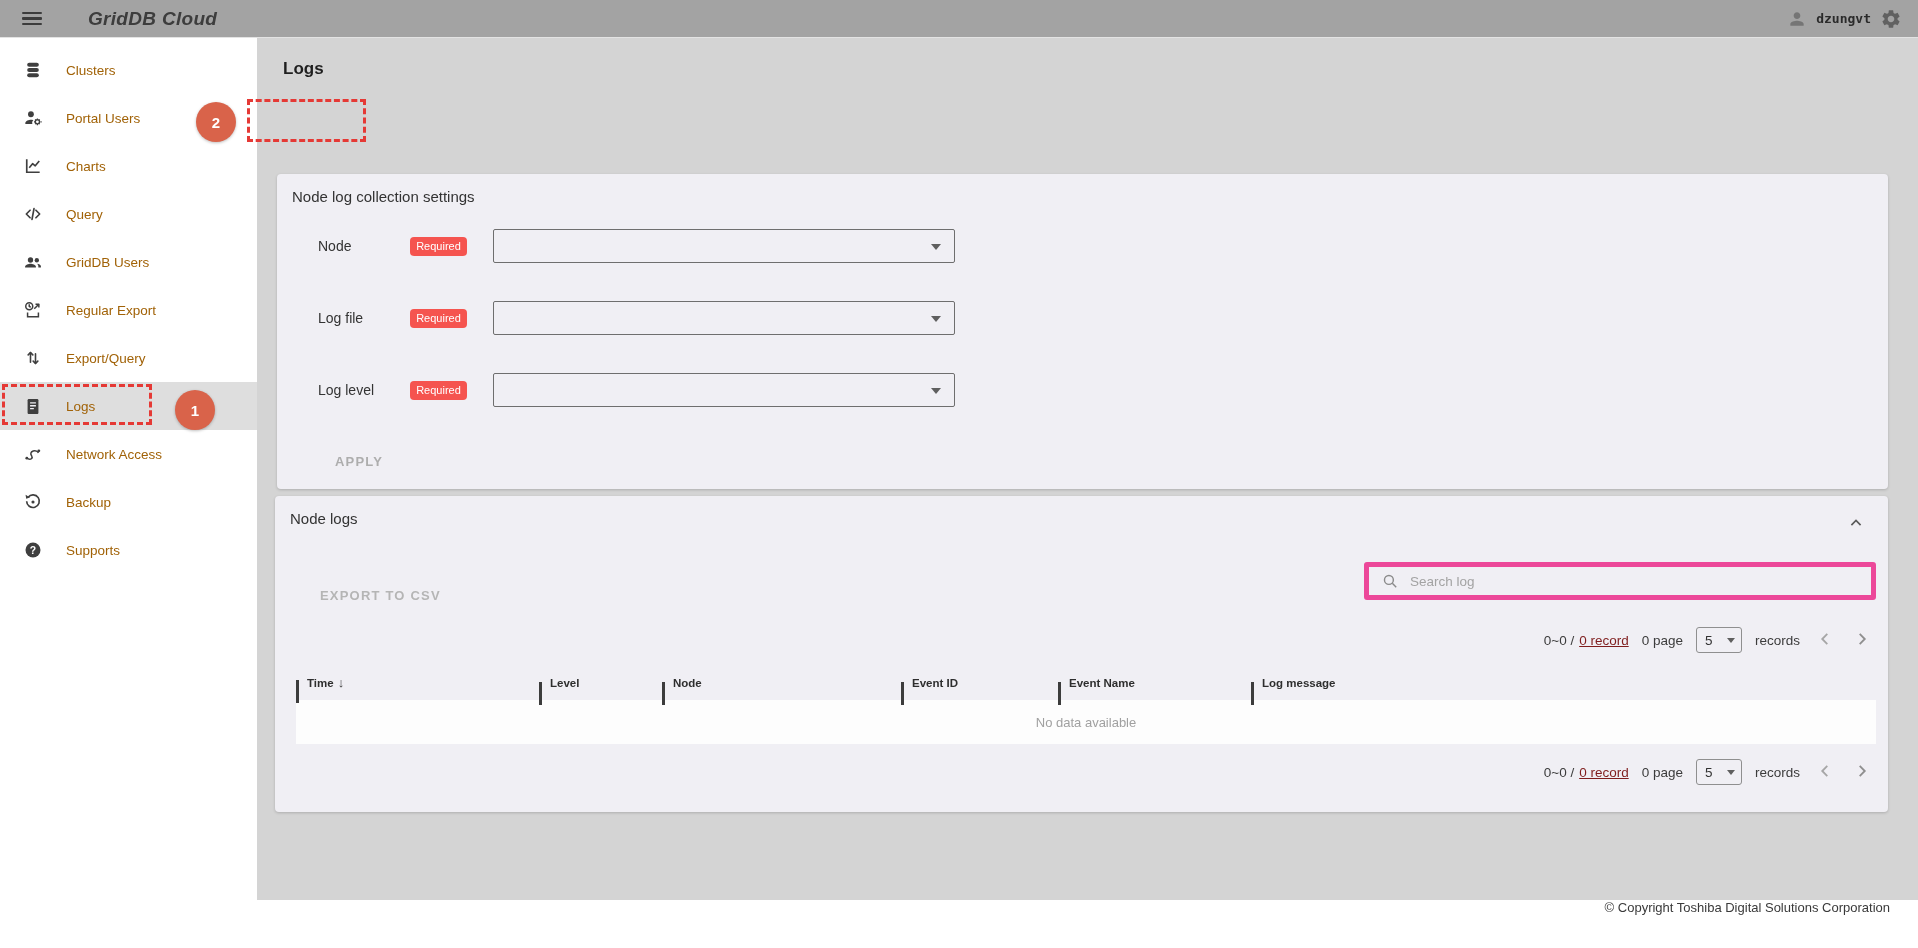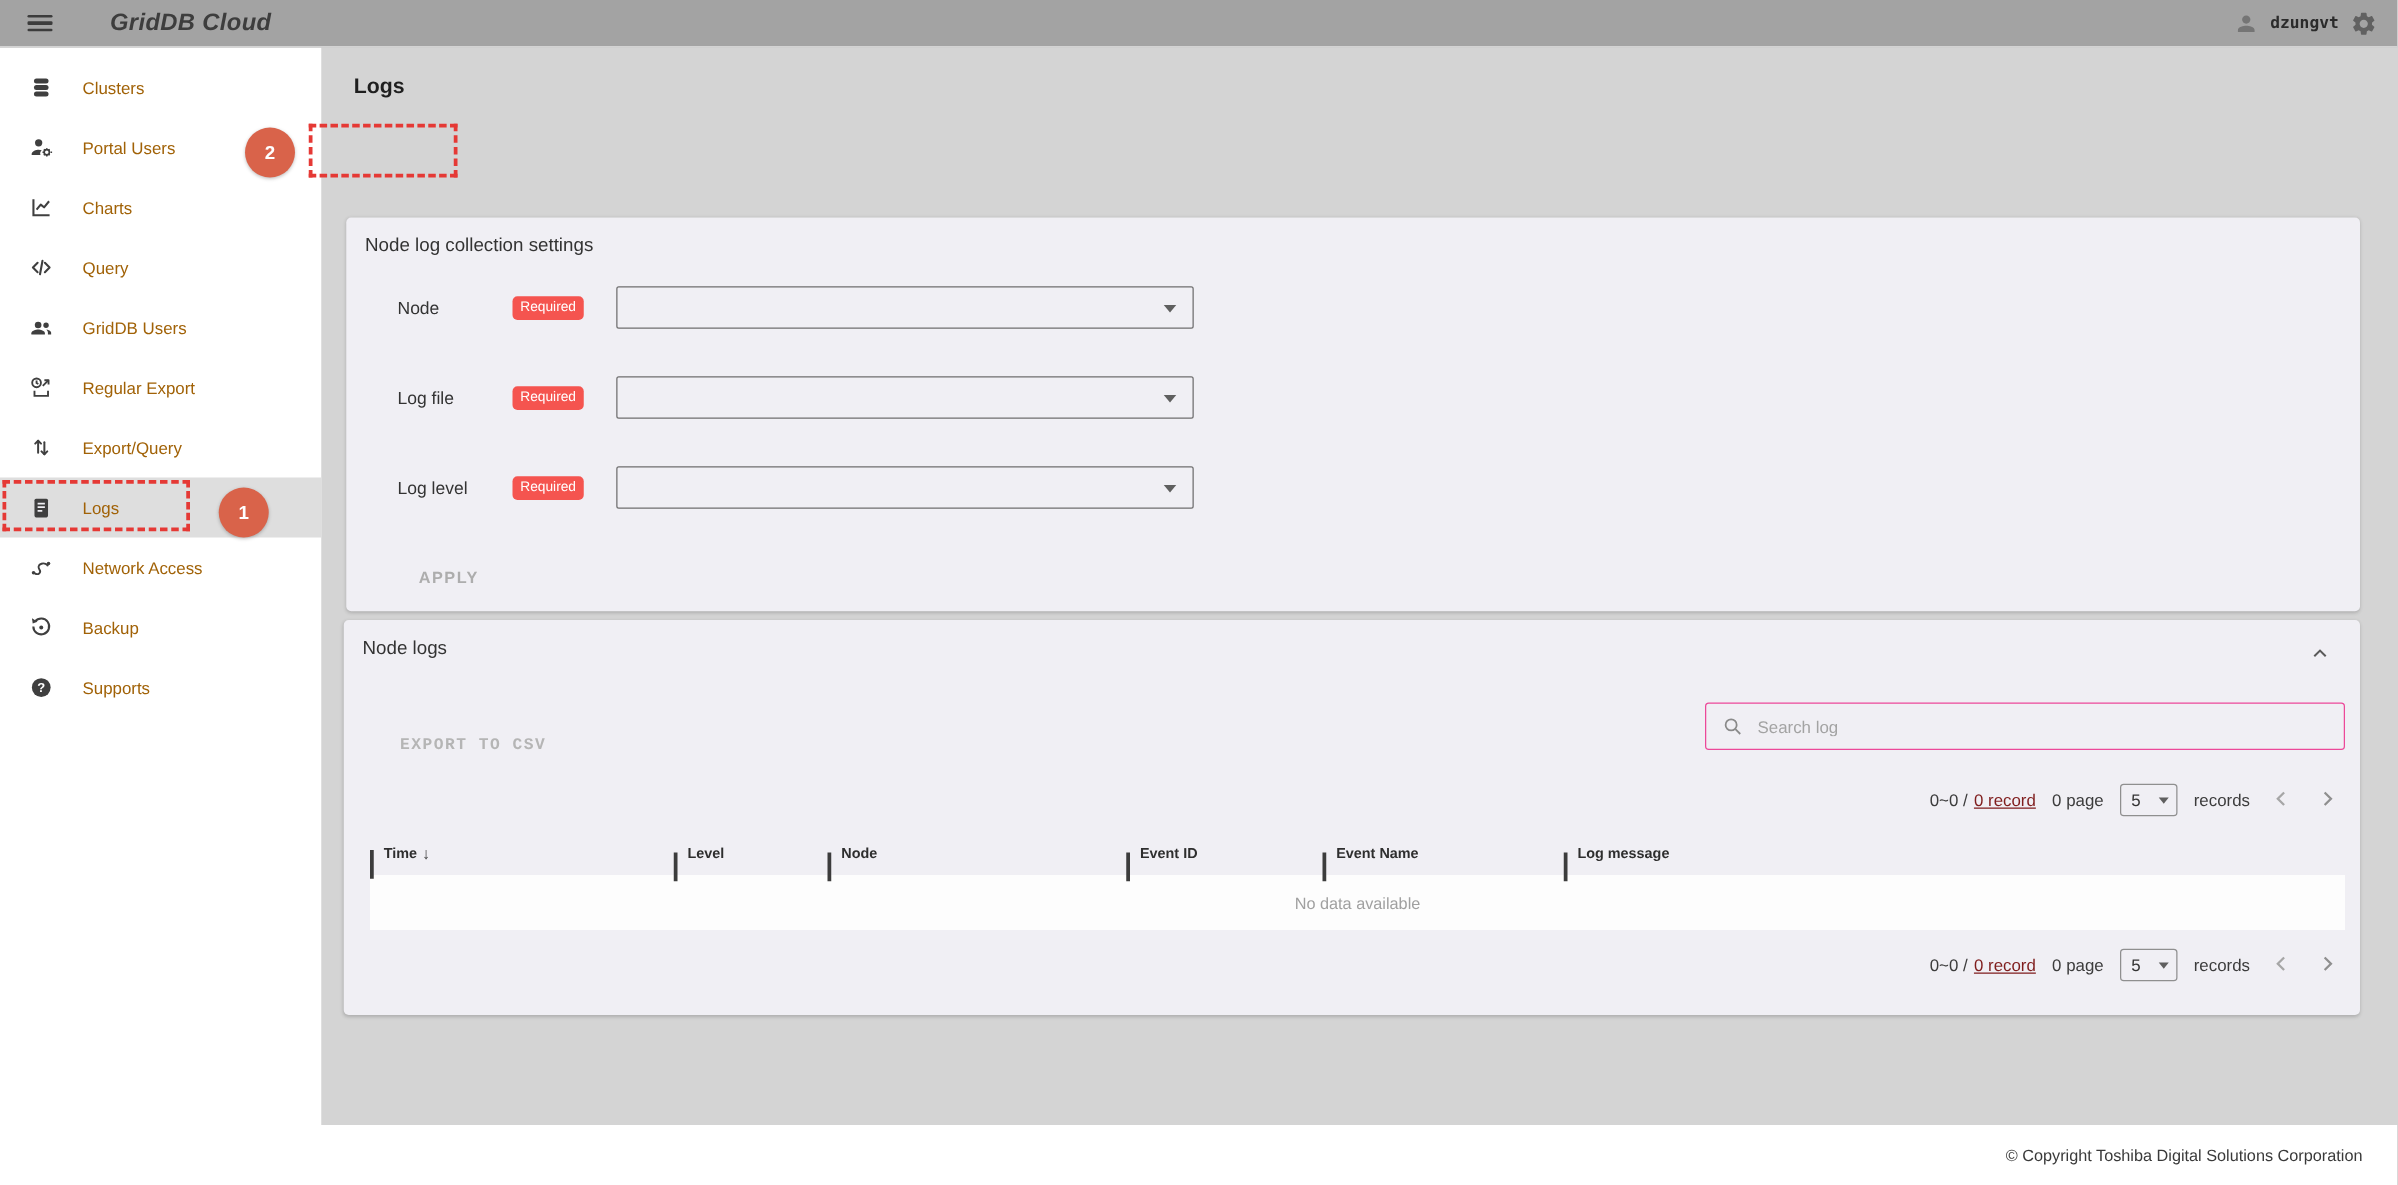--- a/index.html
+++ b/index.html
@@ -52,24 +52,24 @@
   .select-box .caret { position:absolute; right:13px; top:14px; width:0; height:0;
                        border-left:5px solid transparent; border-right:5px solid transparent;
                        border-top:6px solid #5f5f5f; }
   .apply-btn { position:absolute; left:50px; top:272px; font-size:13px; font-weight:bold; letter-spacing:1.2px;
                color:#adadad; background:none; border:none; padding:8px 8px; cursor:default;
                font-family:"Liberation Sans", sans-serif; }
 
   .collapse-btn { position:absolute; right:22px; top:17px; width:20px; height:20px; cursor:pointer; }
   .export-btn { position:absolute; left:37px; top:84px; font-size:13px; font-weight:bold; letter-spacing:1.2px;
                 color:#b5b5b5; background:none; border:none; padding:8px 8px; cursor:default;
-                font-family:Liberation Mono, monospace; }
+                font-family:Liberation Sans, sans-serif; }
 
   .search-wrap { position:absolute; left:1089px; top:66px; width:512px; height:38px;
-                 border:1px solid #ec4899; border-radius:3px; display:flex; align-items:center; }
+                 border:5px solid #ec4899; border-radius:3px; display:flex; align-items:center; }
   .search-wrap svg { margin-left:12px; }
   .search-input { flex:1; margin:0 10px; border:none; background:transparent; outline:none;
                   font-size:13.5px; color:#333; font-family:"Liberation Sans", sans-serif; }
   .search-input::placeholder { color:#a3a3a3; }
 
   .paginator { position:absolute; right:14px; display:flex; align-items:center; gap:13px;
                font-size:13.5px; color:#3c3c3c; }
   .pag1 { top:131px; } .pag2 { top:263px; }
   .rec-link { text-decoration:underline; cursor:pointer; color:#7f1d1d; }
   .size-select { position:relative; width:46px; height:26px; border:1px solid #8f8f8f; border-radius:3px;
@@ -95,21 +95,21 @@
   .step-badge { position:absolute; width:40px; height:40px; border-radius:50%; background:#d9634a;
                 color:#fff; font-size:15px; font-weight:bold; display:flex; align-items:center;
                 justify-content:center; z-index:10; box-shadow:0 1px 3px rgba(0,0,0,.25); }
   .step1 { left:175px; top:390px; }
   .step2 { left:196px; top:102px; }
   .dash-rect { position:absolute; border:3px dashed #e53935; z-index:9; pointer-events:none; }
   .dash-rect-tab { left:247px; top:99px; width:119px; height:43px; }
 
   
   .footer { position:absolute; left:0; right:0; bottom:0; height:48px; background:#fff;
-            display:flex; align-items:center; justify-content:flex-end; padding-right:28px;
+            display:flex; justify-content:flex-end; padding-right:28px;
             font-size:13px; color:#3a3a3a; }
 </style>
 </head>
 <body>
 
 <div class="app">
 
   <div class="topbar">
     <div class="menu-btn">
       <span></span>

